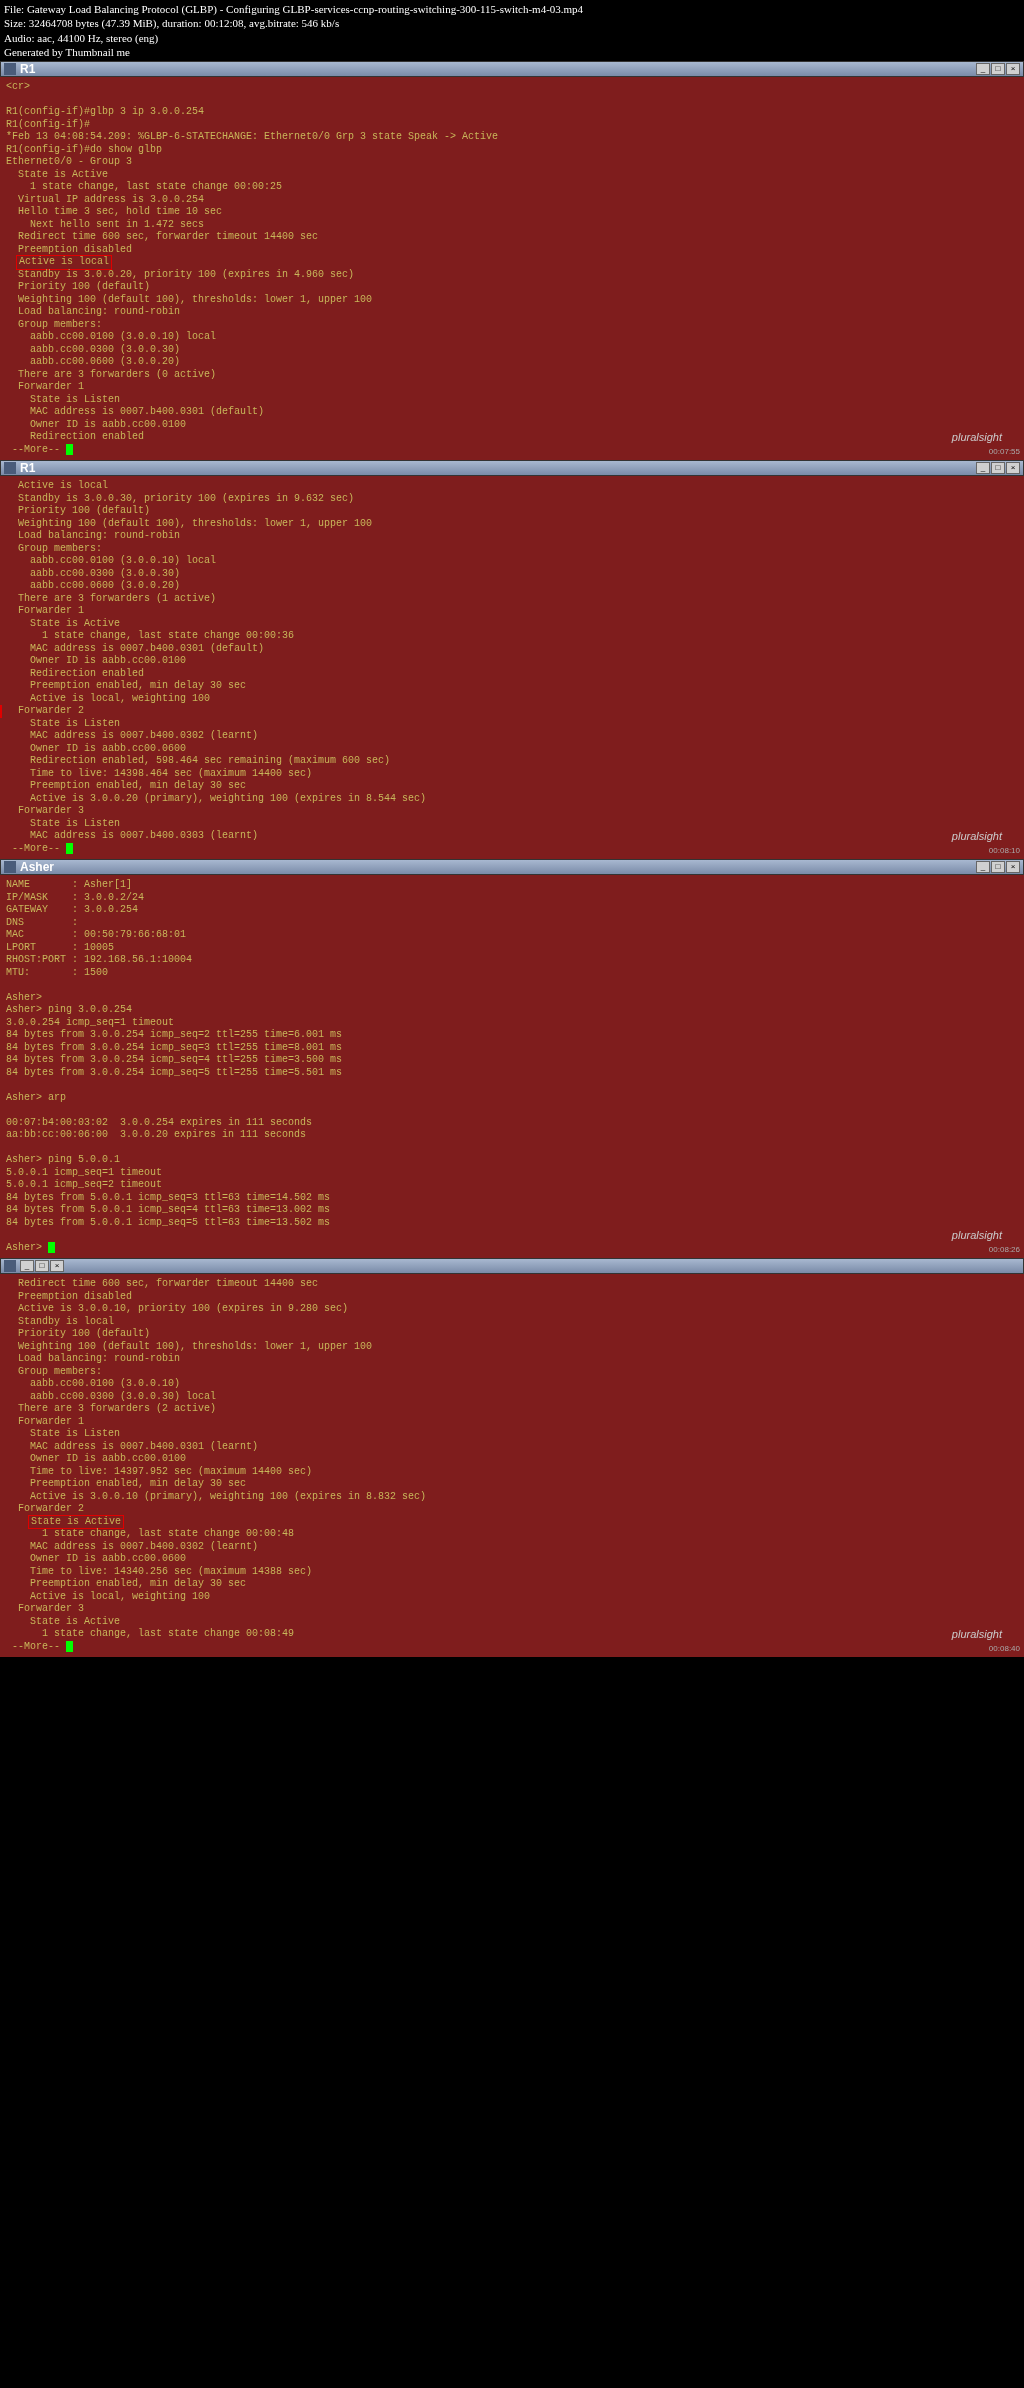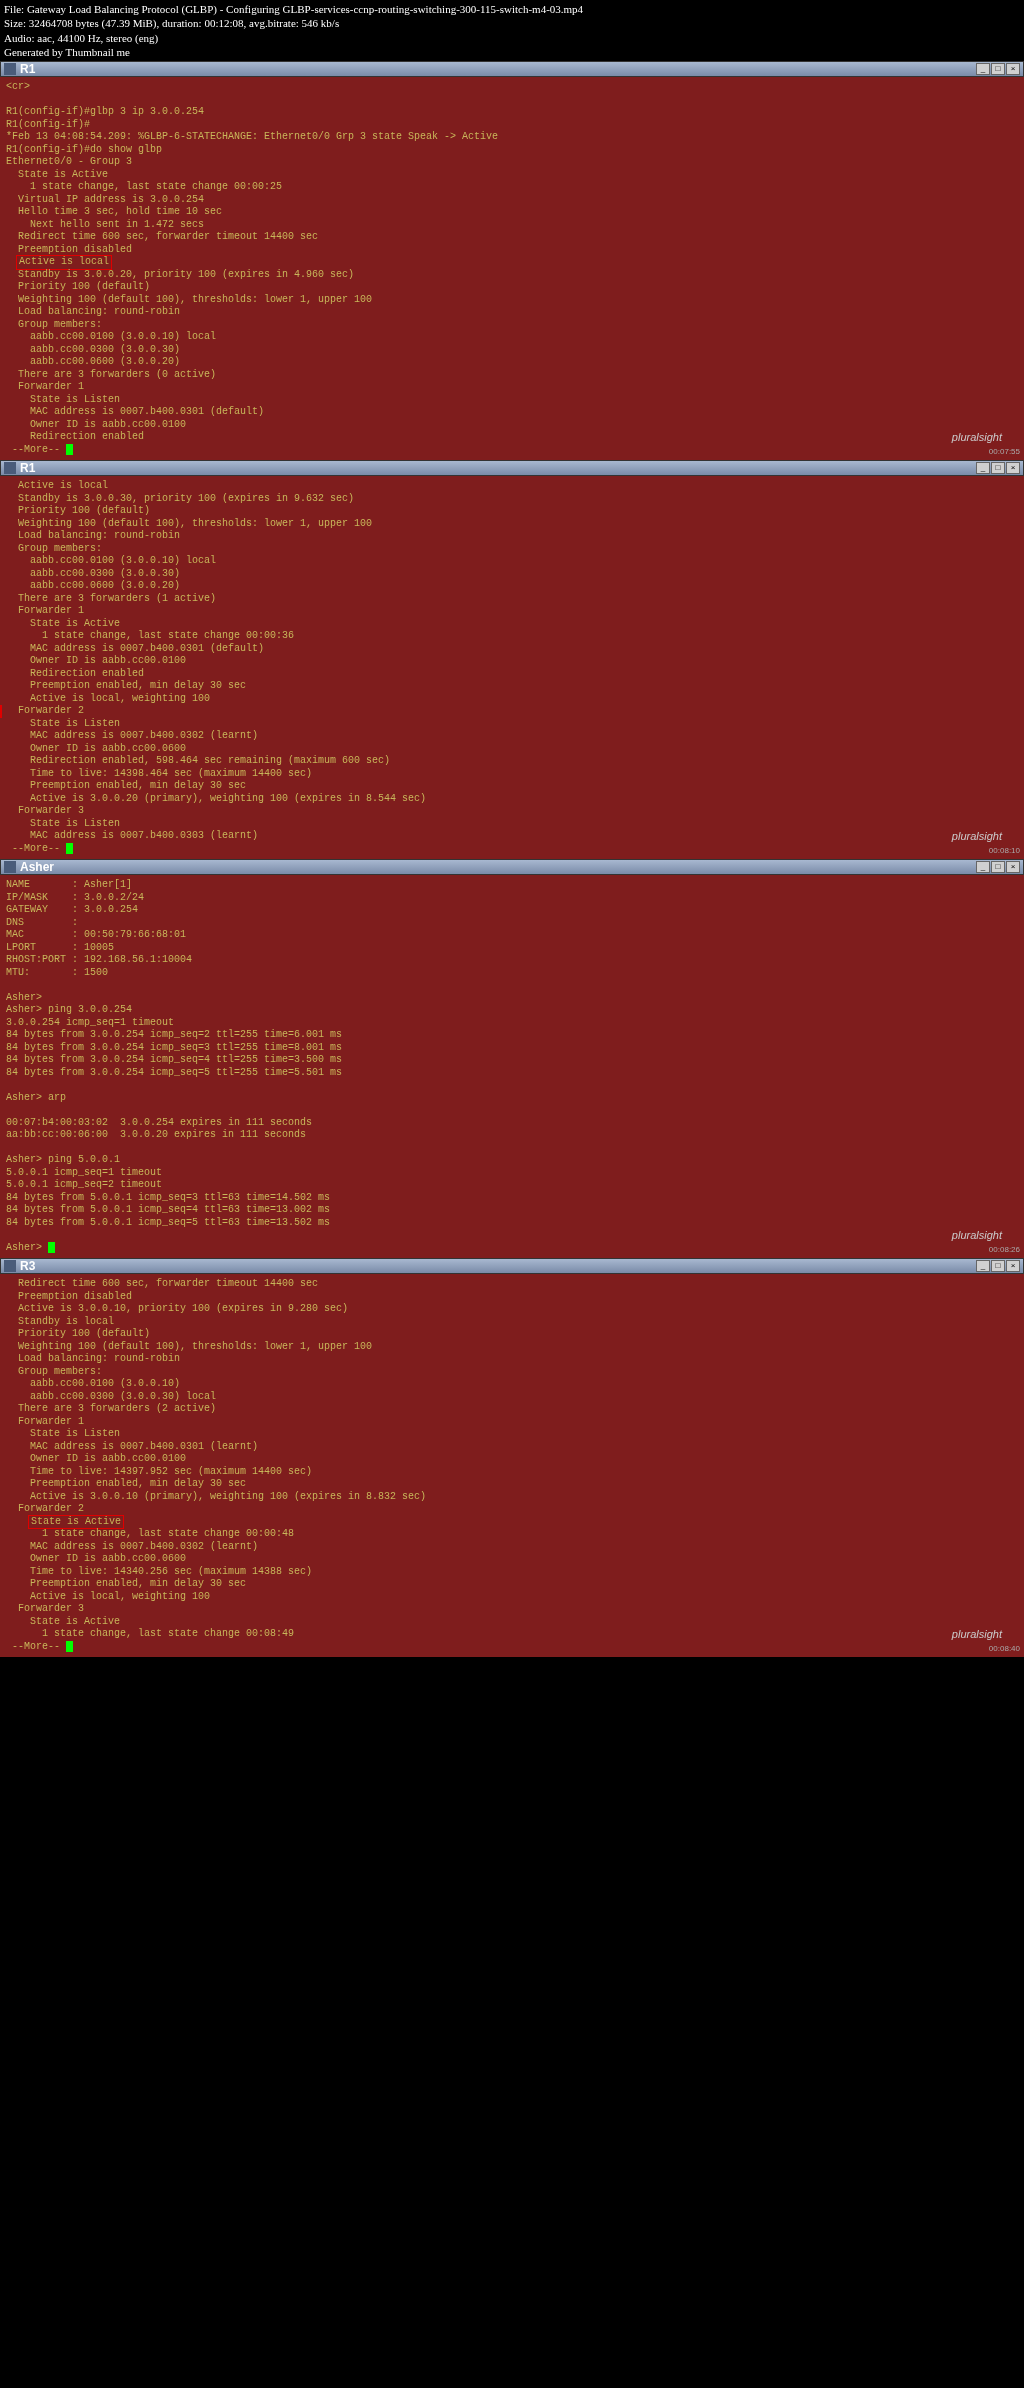--- a/index.html
+++ b/index.html
@@ -132,21 +132,20 @@
       <span class="titlebar-text">Asher</span>
       <span class="titlebar-btns">
         <span class="titlebar-btn">_</span>
         <span class="titlebar-btn">□</span>
         <span class="titlebar-btn">×</span>
       </span>
     </div>
     <div class="terminal"><div>NAME       : Asher[1]</div><div>IP/MASK    : 3.0.0.2/24</div><div>GATEWAY    : 3.0.0.254</div><div>DNS        :</div><div>MAC        : 00:50:79:66:68:01</div><div>LPORT      : 10005</div><div>RHOST:PORT : 192.168.56.1:10004</div><div>MTU:       : 1500</div><div> </div><div>Asher&gt;</div><div>Asher&gt; ping 3.0.0.254</div><div>3.0.0.254 icmp_seq=1 timeout</div><div>84 bytes from 3.0.0.254 icmp_seq=2 ttl=255 time=6.001 ms</div><div>84 bytes from 3.0.0.254 icmp_seq=3 ttl=255 time=8.001 ms</div><div>84 bytes from 3.0.0.254 icmp_seq=4 ttl=255 time=3.500 ms</div><div>84 bytes from 3.0.0.254 icmp_seq=5 ttl=255 time=5.501 ms</div><div> </div><div>Asher&gt; arp</div><div> </div><div>00:07:b4:00:03:02  3.0.0.254 expires in 111 seconds</div><div>aa:bb:cc:00:06:00  3.0.0.20 expires in 111 seconds</div><div> </div><div>Asher&gt; ping 5.0.0.1</div><div>5.0.0.1 icmp_seq=1 timeout</div><div>5.0.0.1 icmp_seq=2 timeout</div><div>84 bytes from 5.0.0.1 icmp_seq=3 ttl=63 time=14.502 ms</div><div>84 bytes from 5.0.0.1 icmp_seq=4 ttl=63 time=13.002 ms</div><div>84 bytes from 5.0.0.1 icmp_seq=5 ttl=63 time=13.502 ms</div><div> </div><div>Asher&gt; <span class="cursor"></span></div><div class="watermark">pluralsight<br><span class="timecode">00:08:26</span></div></div>
     <div class="titlebar">
       <span class="titlebar-icon"></span>
-      <span class="titlebar-text">R3</span>
       <span class="titlebar-btns">
         <span class="titlebar-btn">_</span>
         <span class="titlebar-btn">□</span>
         <span class="titlebar-btn">×</span>
       </span>
     </div>
     <div class="terminal"><div>  Redirect time 600 sec, forwarder timeout 14400 sec</div><div>  Preemption disabled</div><div>  Active is 3.0.0.10, priority 100 (expires in 9.280 sec)</div><div>  Standby is local</div><div>  Priority 100 (default)</div><div>  Weighting 100 (default 100), thresholds: lower 1, upper 100</div><div>  Load balancing: round-robin</div><div>  Group members:</div><div>    aabb.cc00.0100 (3.0.0.10)</div><div>    aabb.cc00.0300 (3.0.0.30) local</div><div>  There are 3 forwarders (2 active)</div><div>  Forwarder 1</div><div>    State is Listen</div><div>    MAC address is 0007.b400.0301 (learnt)</div><div>    Owner ID is aabb.cc00.0100</div><div>    Time to live: 14397.952 sec (maximum 14400 sec)</div><div>    Preemption enabled, min delay 30 sec</div><div>    Active is 3.0.0.10 (primary), weighting 100 (expires in 8.832 sec)</div><div>  Forwarder 2</div><div>    <span class="red-box">State is Active</span></div><div>      1 state change, last state change 00:00:48</div><div>    MAC address is 0007.b400.0302 (learnt)</div><div>    Owner ID is aabb.cc00.0600</div><div>    Time to live: 14340.256 sec (maximum 14388 sec)</div><div>    Preemption enabled, min delay 30 sec</div><div>    Active is local, weighting 100</div><div>  Forwarder 3</div><div>    State is Active</div><div>      1 state change, last state change 00:08:49</div><div> --More-- <span class="cursor"></span></div><div class="watermark">pluralsight<br><span class="timecode">00:08:40</span></div></div>
   </div>
 
 </body></html>

